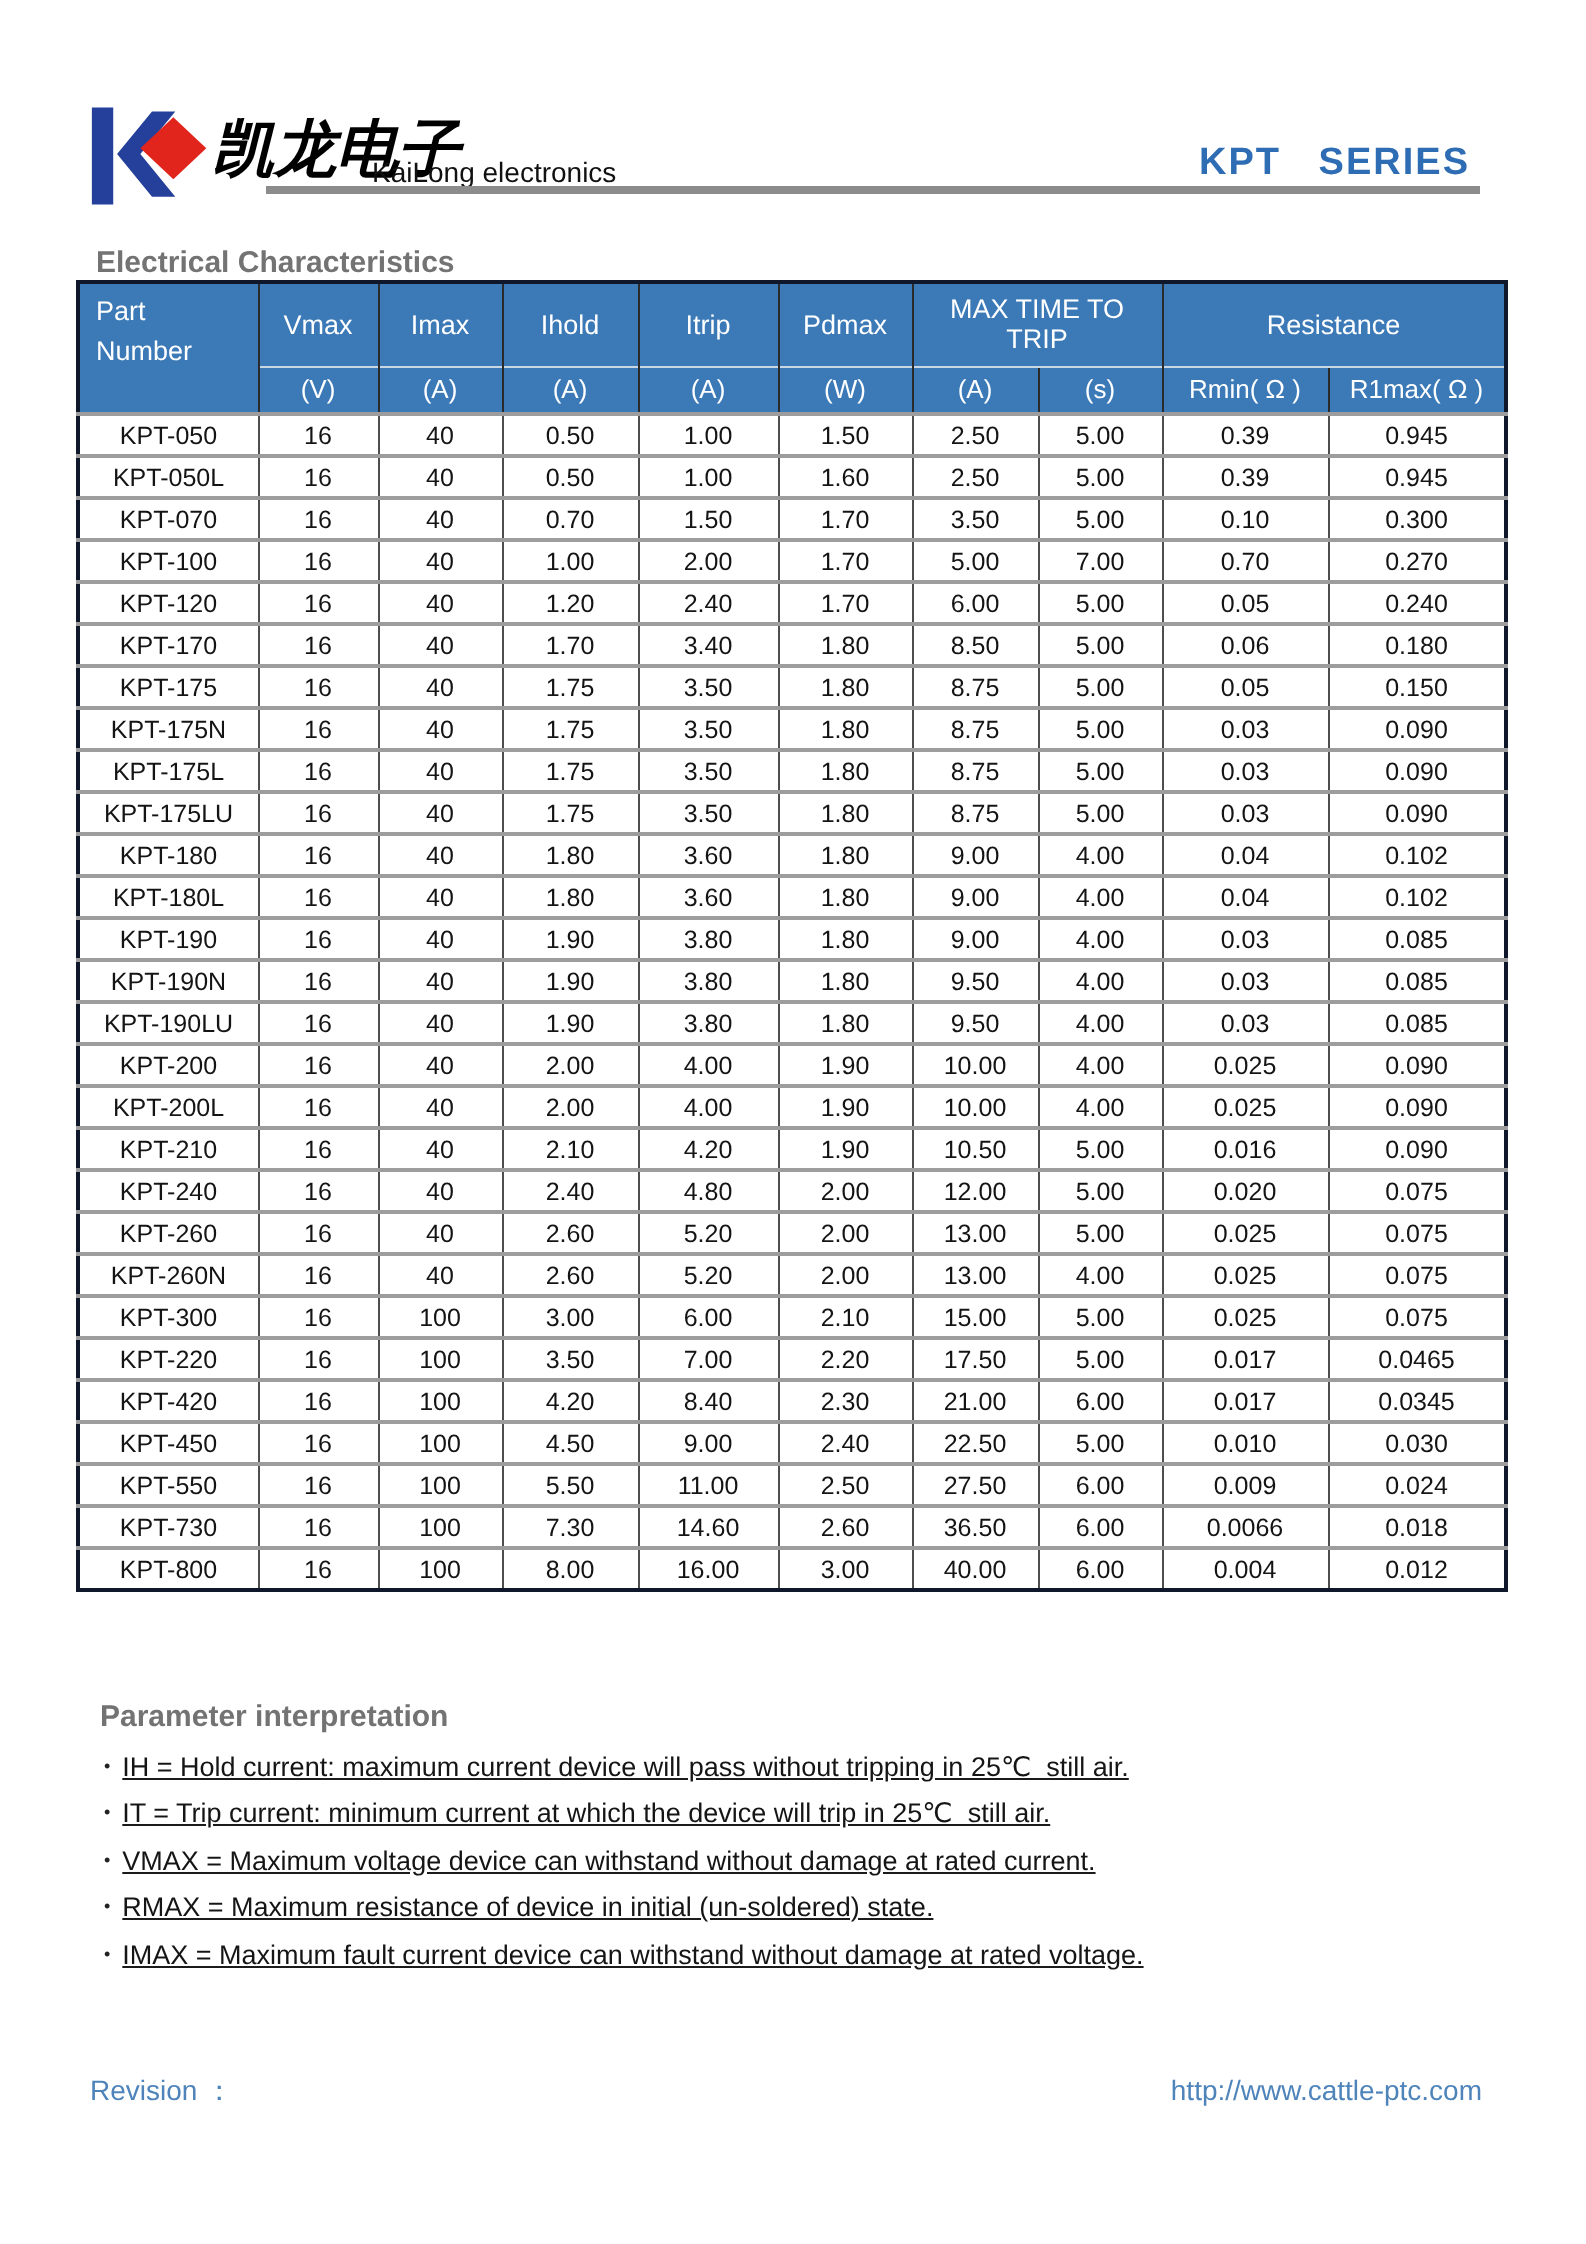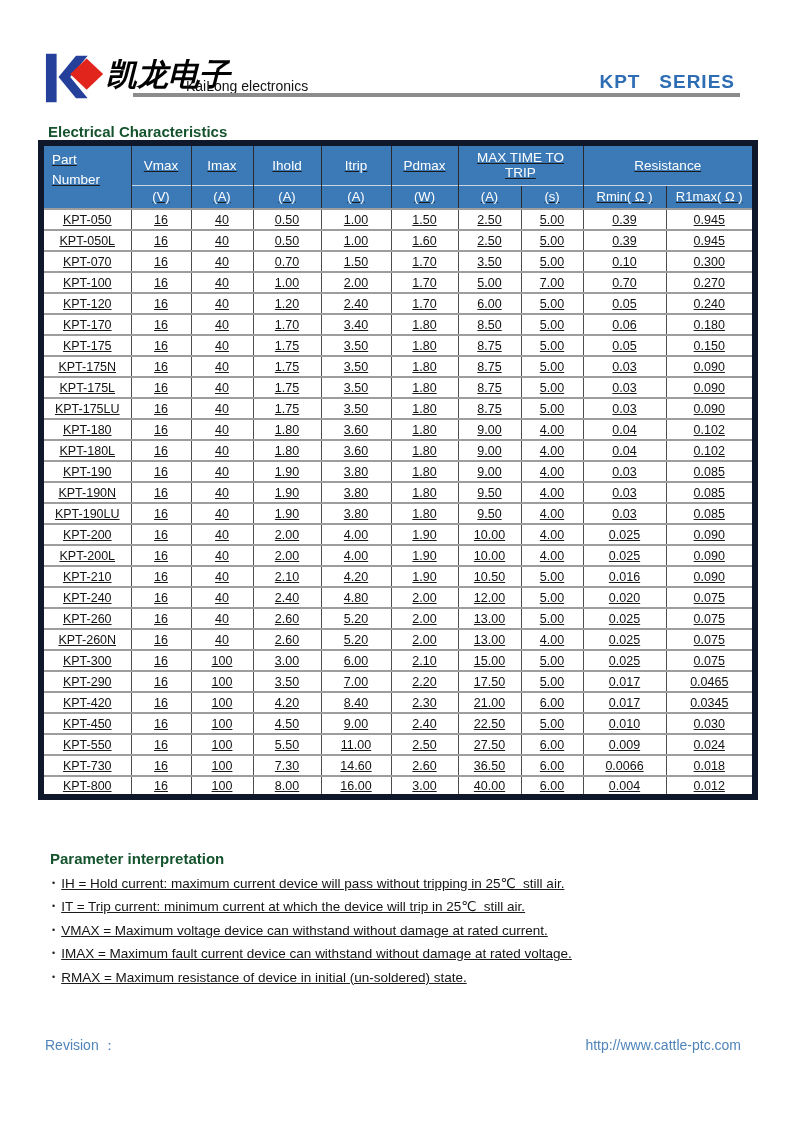--- a/index.html
+++ b/index.html
@@ -10,28 +10,28 @@
   
   .logo-svg { position:absolute; left:44px; top:50px; }
   .brand-cn { position:absolute; left:106px; top:54px; font-size:31px; font-weight:bold;
               font-style:italic; font-family:"DejaVu Serif","Liberation Serif",serif; color:#000000; }
   .brand-en { position:absolute; left:186px; top:78px; font-size:14px; color:#111; }
   .series   { position:absolute; right:58px; top:71px; font-size:19px; font-weight:bold;
               color:#2e6db4; white-space:pre; letter-spacing:1px; }
   .head-rule { position:absolute; left:133px; top:93px; width:607px; height:4px; background:#8c8c8c; }
 
   
-  .sec-title { position:absolute; font-size:15px; font-weight:bold; color:#14532d; }
+  .sec-title { position:absolute; font-size:15px; font-weight:bold; color:#737373; }
   .t-elec { left:48px; top:123px; }
   .t-param { left:50px; top:850px; }
 
   
   .tbl-wrap { position:absolute; left:38px; top:140px; }
   table { border-collapse:collapse; table-layout:fixed; width:714px;
-          border:6px solid #0f172a;text-decoration:underline; }
+          border:2px solid #0f172a; }
   thead th { background:#3b79b7; color:#ffffff; font-weight:normal; font-size:13.5px;
              border-left:1px solid #2a2a2a; vertical-align:middle; }
   thead tr.r1 th { height:42px; }
   thead tr.r2 th { height:24px; border-top:1px solid #c9d6e4; font-size:13px; }
   th.part-th { text-align:left; padding:4px 0 0 8px; vertical-align:top; font-size:13.5px; line-height:20px; }
   tbody td { border-left:1px solid #4d4d4d; border-top:2px solid #9d9d9d;
              text-align:center; font-size:12.5px; height:21px; color:#141414; }
   thead tr.r1 th:first-child, tbody td:first-child { border-left:none; }
   .omega { font-size:11.5px; }
 
@@ -363,21 +363,21 @@
             <td>100</td>
             <td>3.00</td>
             <td>6.00</td>
             <td>2.10</td>
             <td>15.00</td>
             <td>5.00</td>
             <td>0.025</td>
             <td>0.075</td>
           </tr>
           <tr>
-            <td>KPT-290</td>
+            <td>KPT-220</td>
             <td>16</td>
             <td>100</td>
             <td>3.50</td>
             <td>7.00</td>
             <td>2.20</td>
             <td>17.50</td>
             <td>5.00</td>
             <td>0.017</td>
             <td>0.0465</td>
           </tr>
@@ -443,20 +443,20 @@
           </tr>
         </tbody>
     </table>
   </div>
 
   <div class="sec-title t-param">Parameter interpretation</div>
   <div class="interp">
       <div class="interp-item"><span class="bullet">•</span><span>IH = Hold current: maximum current device will pass without tripping in 25℃  still air.</span></div>
       <div class="interp-item"><span class="bullet">•</span><span>IT = Trip current: minimum current at which the device will trip in 25℃  still air.</span></div>
       <div class="interp-item"><span class="bullet">•</span><span>VMAX = Maximum voltage device can withstand without damage at rated current.</span></div>
+      <div class="interp-item"><span class="bullet">•</span><span>RMAX = Maximum resistance of device in initial (un-soldered) state.</span></div>
       <div class="interp-item"><span class="bullet">•</span><span>IMAX = Maximum fault current device can withstand without damage at rated voltage.</span></div>
-      <div class="interp-item"><span class="bullet">•</span><span>RMAX = Maximum resistance of device in initial (un-soldered) state.</span></div>
     </div>
 
   <div class="revision">Revision ：</div>
   <a class="site-url" href="#">http://www.cattle-ptc.com</a>
 
 </div>
 
 </body></html>

